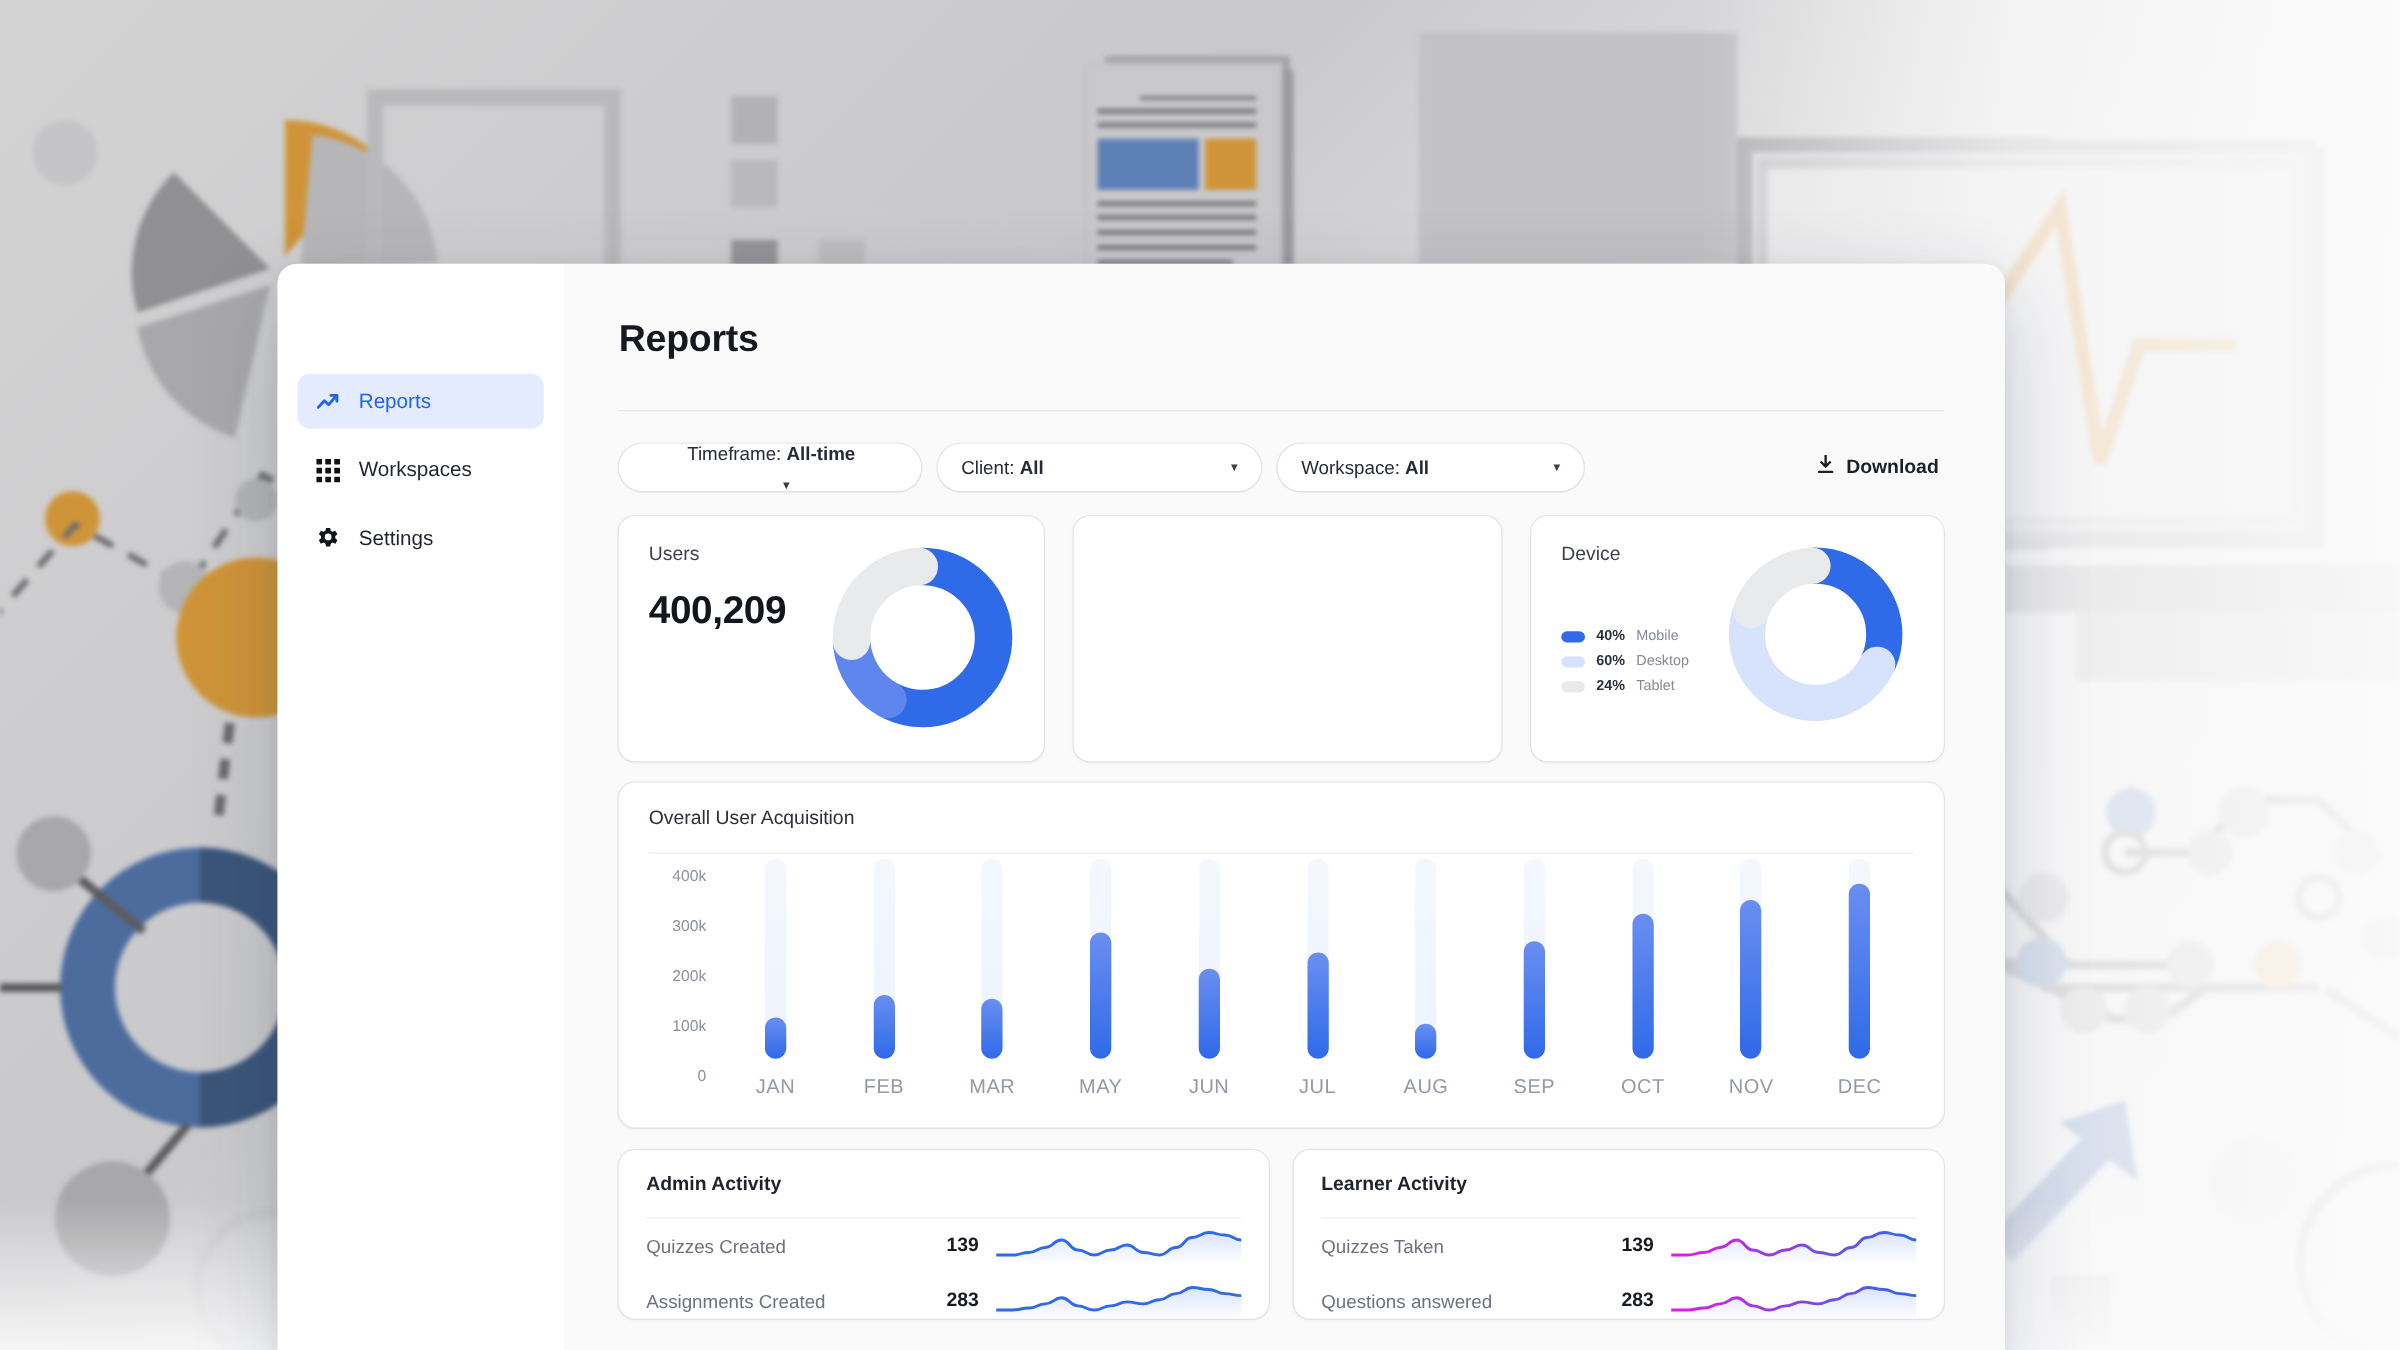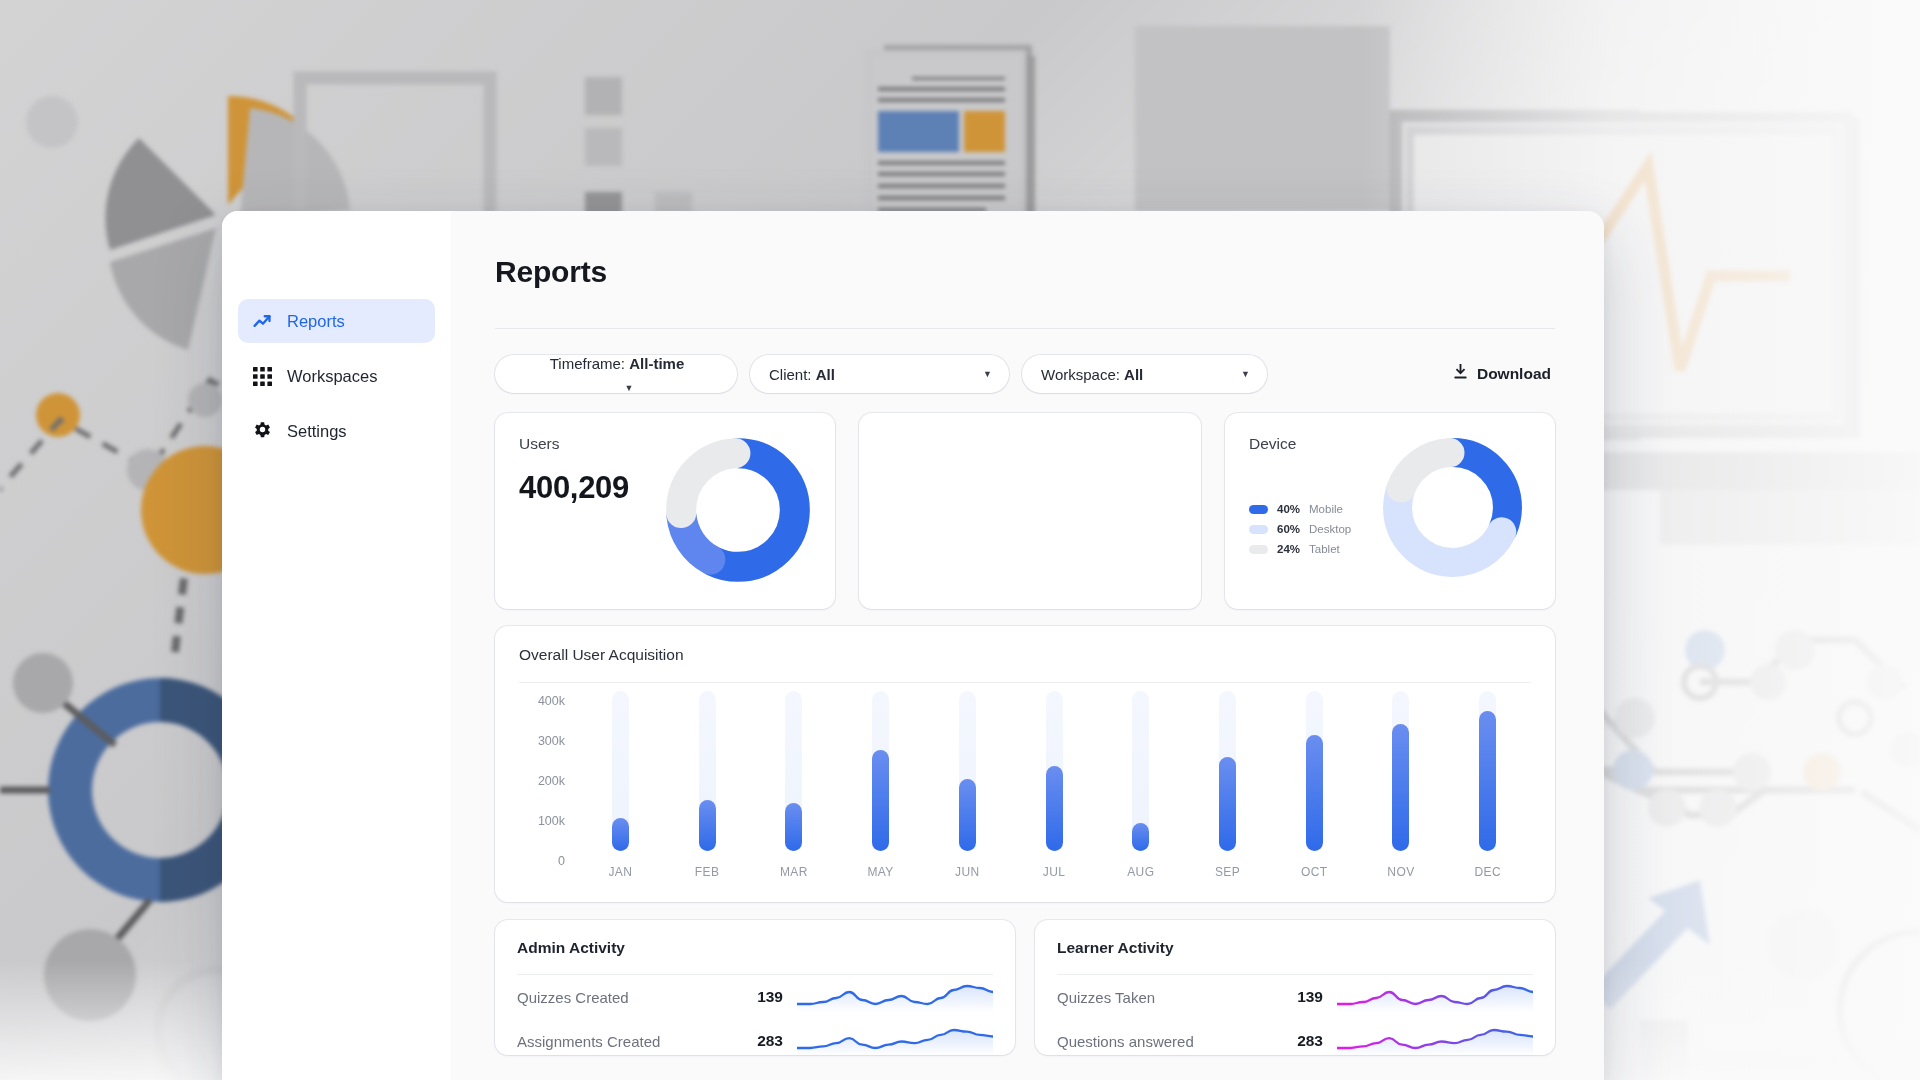--- a/index.html
+++ b/index.html
@@ -125,21 +125,21 @@
   .bar-track {
     width:17px; height:160px; border-radius:9px;
     background:linear-gradient(180deg,#f4f7fe,#eef3fd);
     position:relative;
   }
   .bar-fill {
     position:absolute; left:0; bottom:0; width:17px;
     border-radius:9px;
     background:linear-gradient(180deg,#6a8ef0,#2f6ae9);
   }
-  .bar-month { margin-top:14px; font-size:12px; color:#9399a5; letter-spacing:.4px; }
+  .bar-month { margin-top:14px; font-size:16px; color:#9399a5; letter-spacing:.4px; }
 
   
   #act-row { display:flex; gap:20px; margin-top:18px; }
   .act-card { flex:1; padding:19px 22px 0 22px; height:135px; }
   .act-title { font-size:15.5px; font-weight:bold; color:#1e232e; }
   .act-rule { height:1px; background:#eceef1; margin-top:17px; }
   .act-row {
     display:flex; align-items:center; height:44px;
     gap:14px;
   }

